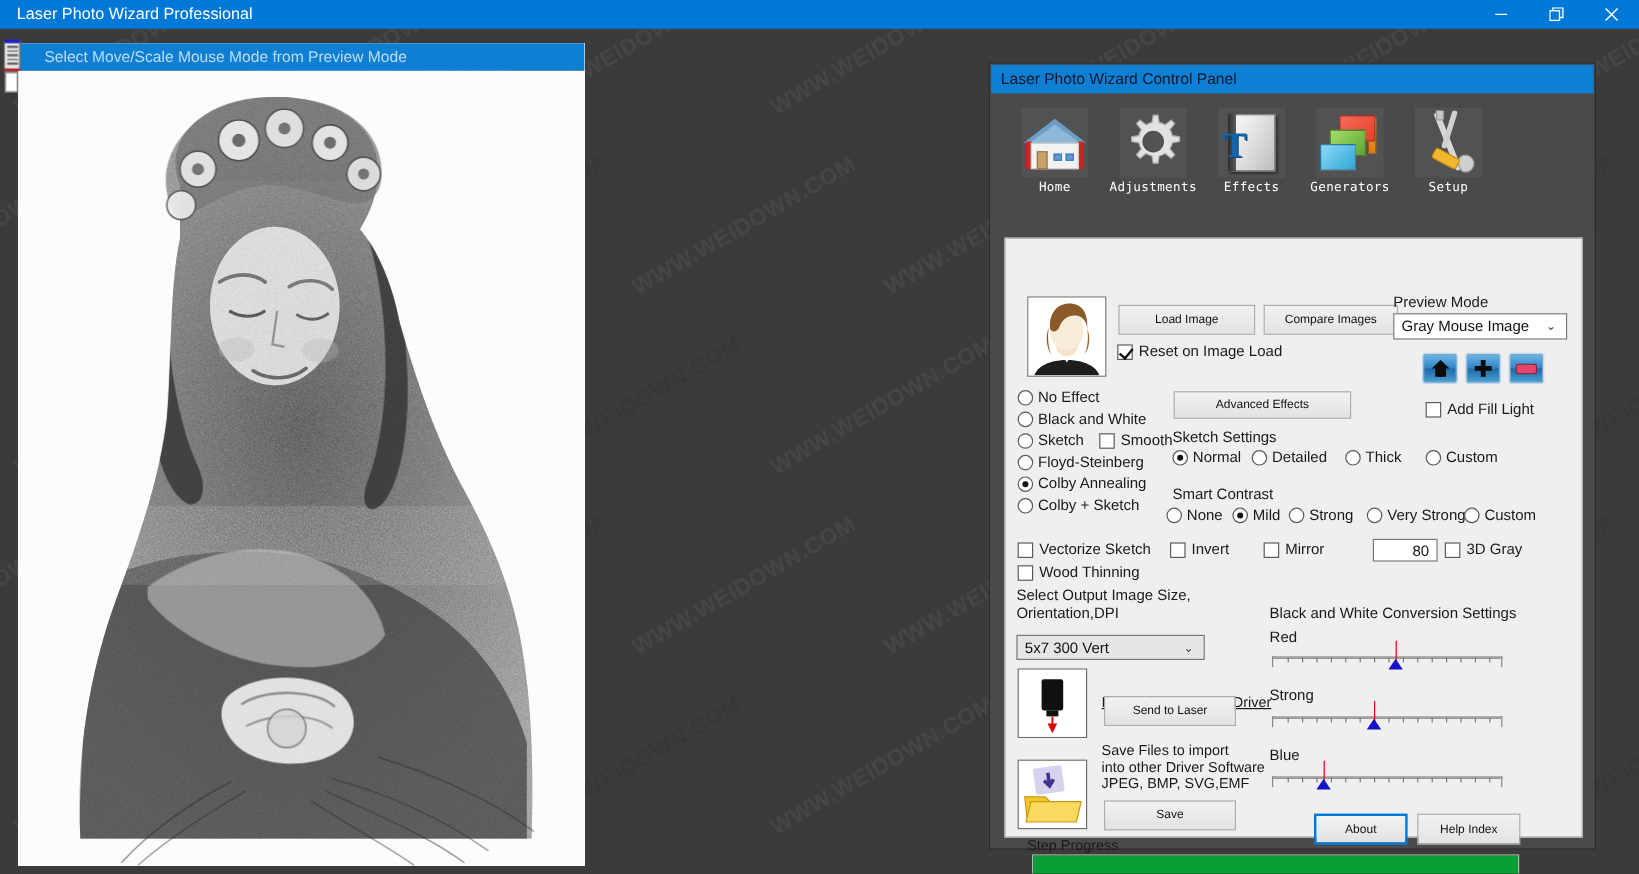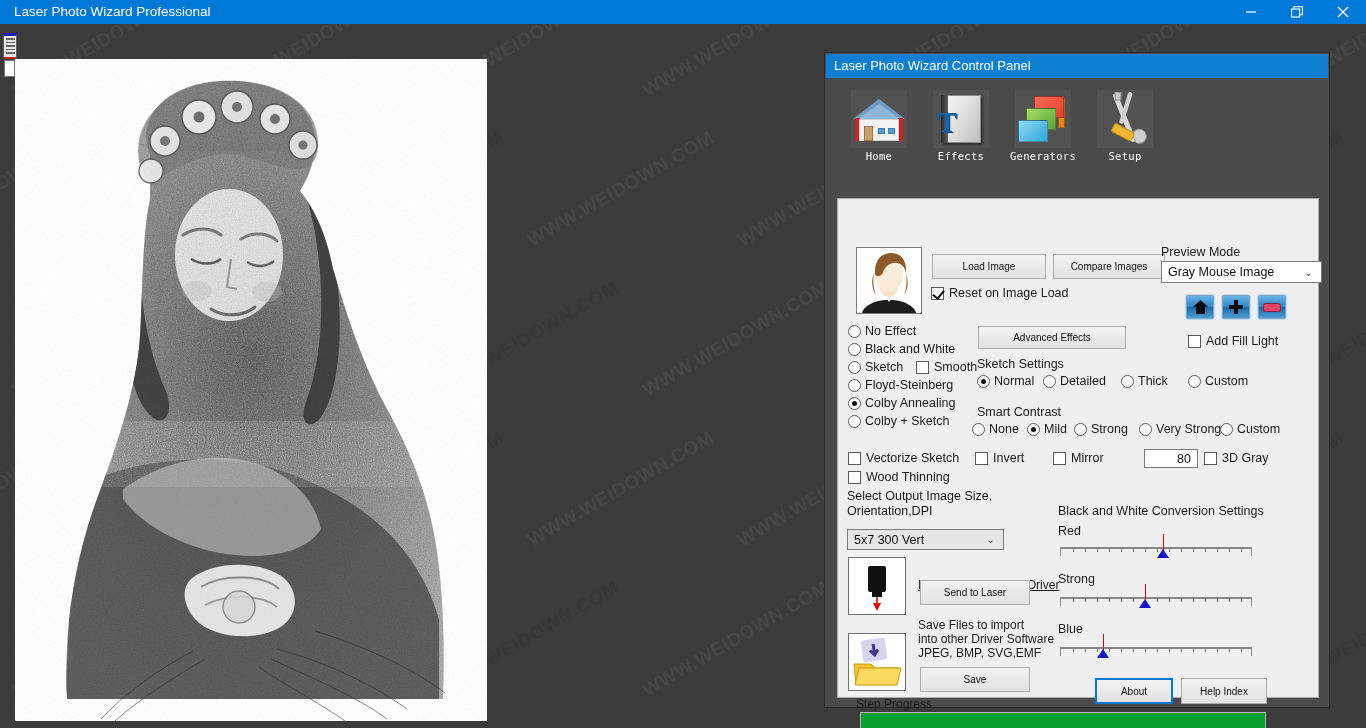--- a/index.html
+++ b/index.html
@@ -87,21 +87,21 @@
   #control-panel {
     position:absolute; left:824px; top:52px; width:506px; height:656px;
     background:#4a4a4a; border:1px solid #2c2c2c; z-index:18;
   }
   #cp-titlebar {
     position:absolute; left:1px; top:1px; width:502px; height:24px;
     background:#0f7fd4;
   }
   #cp-title {
     position:absolute; left:8px; top:4px;
-    font-size:13px; color:#ffffff;
+    font-size:13px; color:#0f172a;
   }
 
   
   #cp-toolbar {
     position:absolute; left:1px; top:25px; width:502px; height:120px;
     background:#4a4a4a;
     display:flex; align-items:flex-start; padding:12px 10px 0 12px;
   }
   .tb-item {
     width:82px; text-align:center; cursor:pointer;
@@ -353,20 +353,23 @@
     <i></i>
       <i></i>
       <i></i>
       <i></i>
       <i></i>
   </div>
   <div id="mini-toolbar-tail"></div>
 </div>
 
 <div id="preview-window">
+  <div id="preview-titlebar">
+    <div id="preview-title">Select Move/Scale Mouse Mode from Preview Mode</div>
+  </div>
   <div id="preview-canvas">
     <svg id="sketch-art" viewBox="0 0 472 662" preserveAspectRatio="none">
       <defs>
         <filter id="grain">
           <feTurbulence type="fractalNoise" baseFrequency="0.85" numOctaves="4" seed="7" result="n"></feTurbulence>
           <feColorMatrix in="n" type="saturate" values="0"></feColorMatrix>
           <feComponentTransfer>
               <feFuncA type="linear" slope="0.9"></feFuncA>
             </feComponentTransfer>
         </filter>
@@ -487,20 +490,32 @@
         <div class="redL"></div>
           <div class="redR"></div>
           <div class="body"></div>
         <div class="door"></div>
           <div class="w1"></div>
           <div class="w2"></div>
       </div>
       <div class="tb-label">Home</div>
     </div>
 
+    <div class="tb-item">
+      <div class="tb-icon ico-gear">
+        <svg width="48" height="48" viewBox="0 0 48 48">
+          <g fill="#e2e2e2" stroke="#a9a9a9" stroke-width="1">
+            <path d="M24 2 l4 0 1 6 a17 17 0 0 1 5 2 l5-4 3 3 -4 5 a17 17 0 0 1 2 5 l6 1 0 4 -6 1 a17 17 0 0 1 -2 5 l4 5 -3 3 -5-4 a17 17 0 0 1 -5 2 l-1 6 -4 0 -1-6 a17 17 0 0 1 -5-2 l-5 4 -3-3 4-5 a17 17 0 0 1 -2-5 l-6-1 0-4 6-1 a17 17 0 0 1 2-5 l-4-5 3-3 5 4 a17 17 0 0 1 5-2 z"></path>
+          </g>
+          <circle cx="24" cy="24" r="9" fill="#4f4f4f"></circle>
+          <circle cx="24" cy="24" r="8" fill="#525252"></circle>
+        </svg>
+      </div>
+      <div class="tb-label">Adjustments</div>
+    </div>
 
     <div class="tb-item">
       <div class="tb-icon ico-eff">
         <div class="page"></div>
           <div class="spine"></div>
           <div class="tletter">T</div>
       </div>
       <div class="tb-label">Effects</div>
     </div>
 
@@ -551,21 +566,21 @@
 
     <div class="wbtn" style="left:94px; top:55px; width:114px; height:25px;">Load Image</div>
     <div class="wbtn" style="left:215px; top:55px; width:112px; height:25px;">Compare Images</div>
 
     <div class="cbx checked" style="top: 87px; left: 93px;" id="cbx-reset">
       <div class="box"></div>
       <div class="ctext">Reset on Image Load</div>
     </div>
 
     <div class="lbl" style="left:323px; top:46px;">Preview Mode</div>
-    <div class="combo" style="left:323px; top:62px; width:161px; height:22px;">
+    <div class="combo" style="left:323px; top:62px; width:145px; height:22px;">
       <div class="ctxt">Gray Mouse Image</div>
       <div class="carr">⌄</div>
     </div>
 
     <div class="pvbtn" style="left:347px; top:95px;">
       <svg width="17" height="16" viewBox="0 0 17 16">
         <polygon points="8.5,1 16,8 13,8 13,15 4,15 4,8 1,8" fill="#0c0c0c"></polygon>
         <rect x="6.8" y="9" width="3.4" height="6" fill="#0c0c0c"></rect>
       </svg>
     </div>

